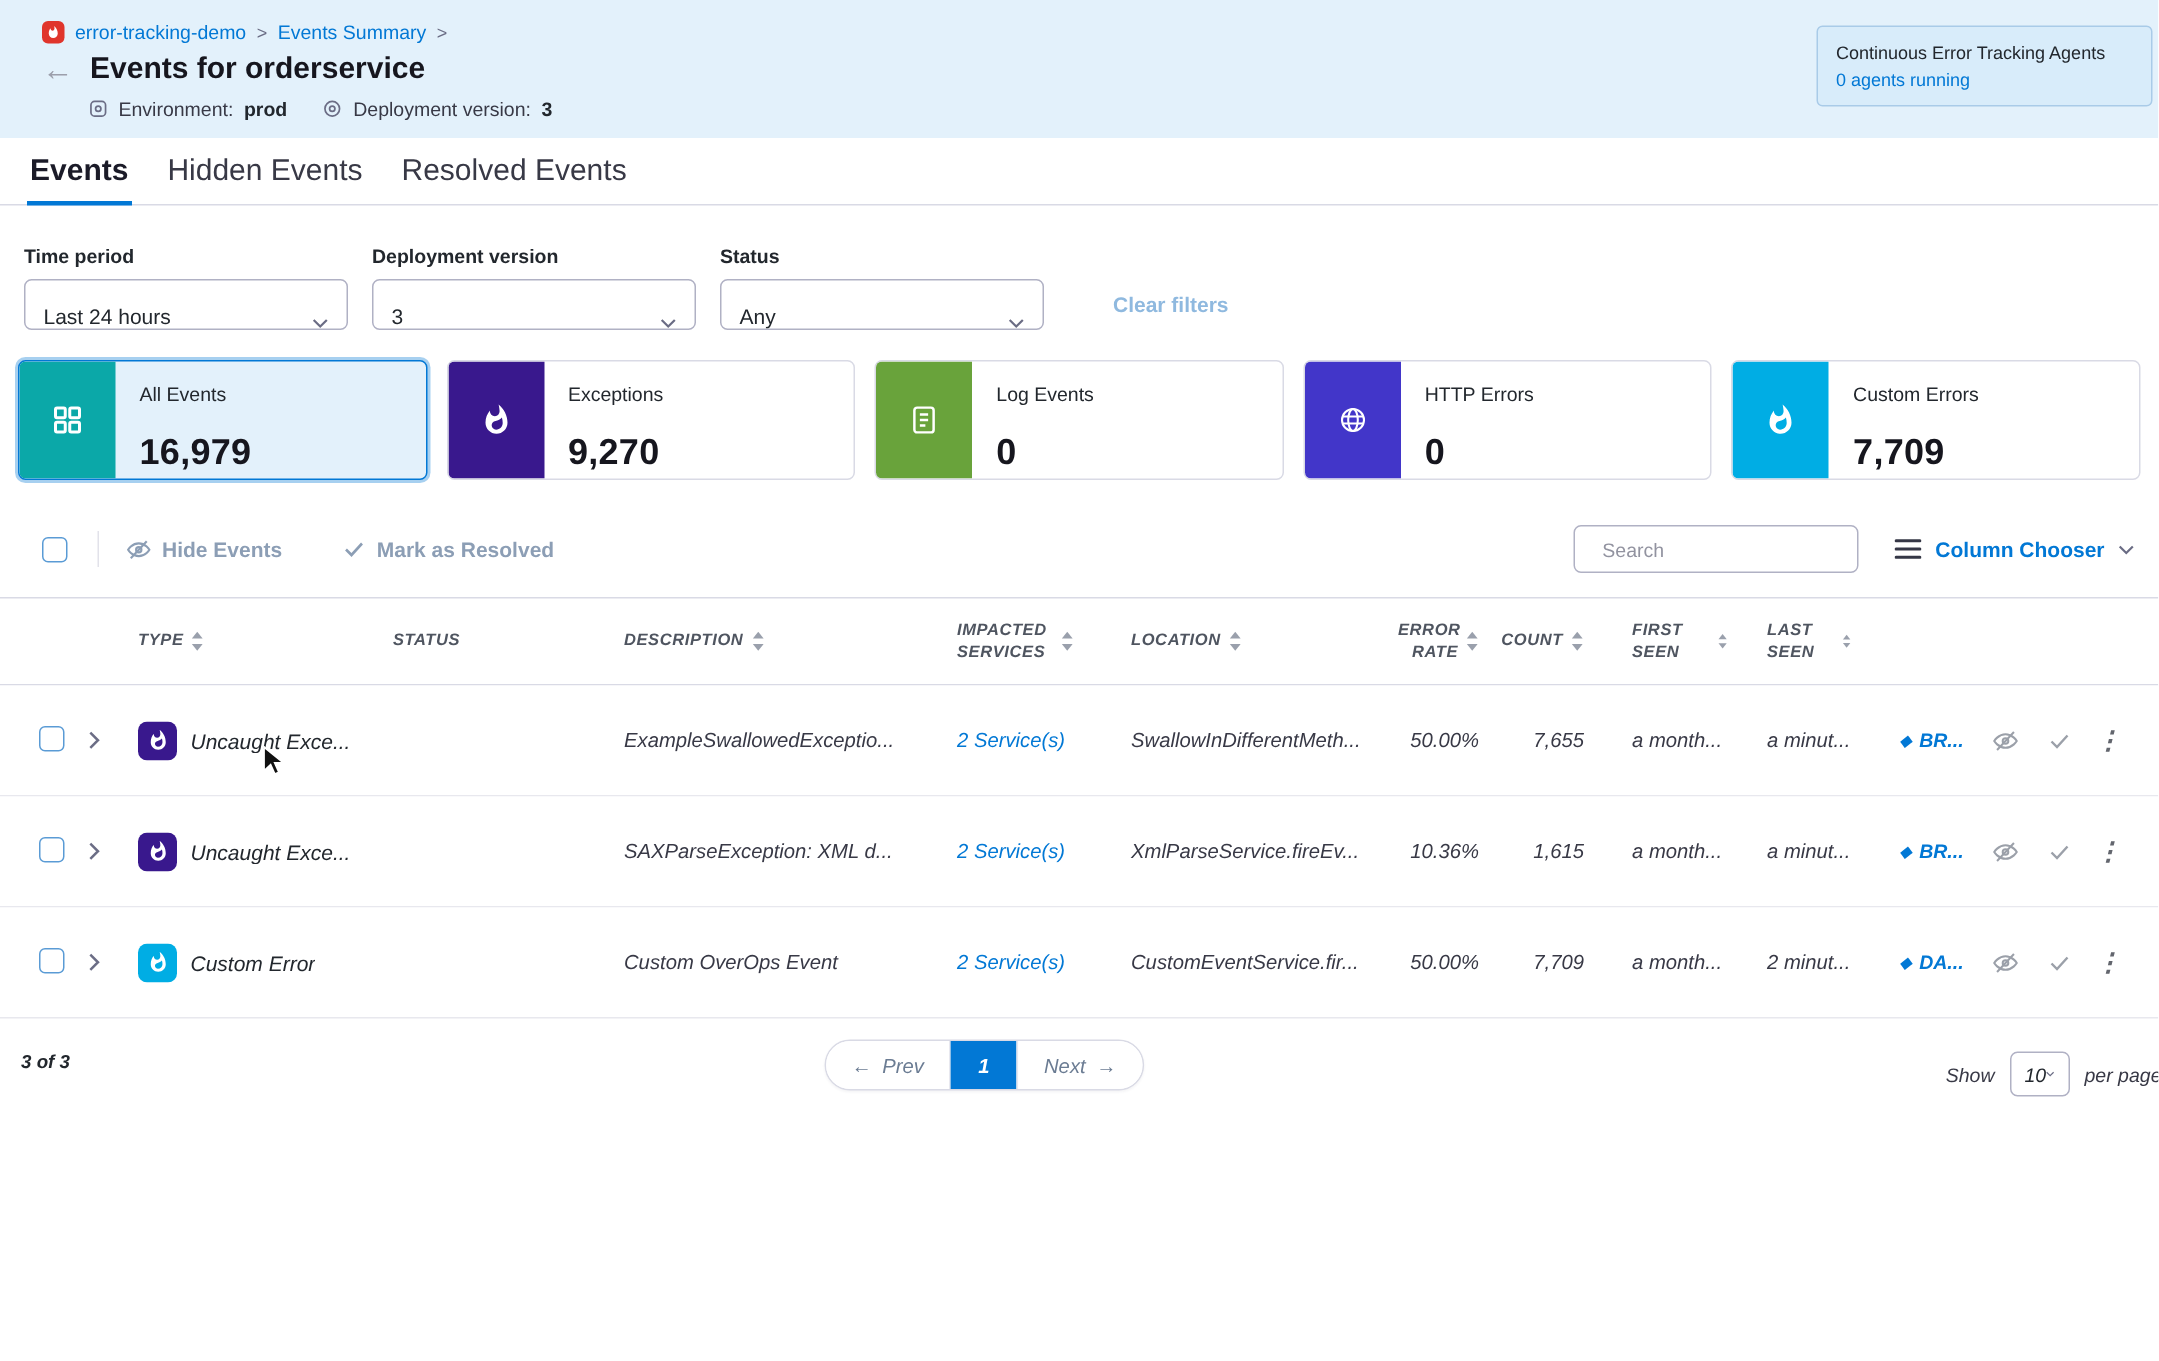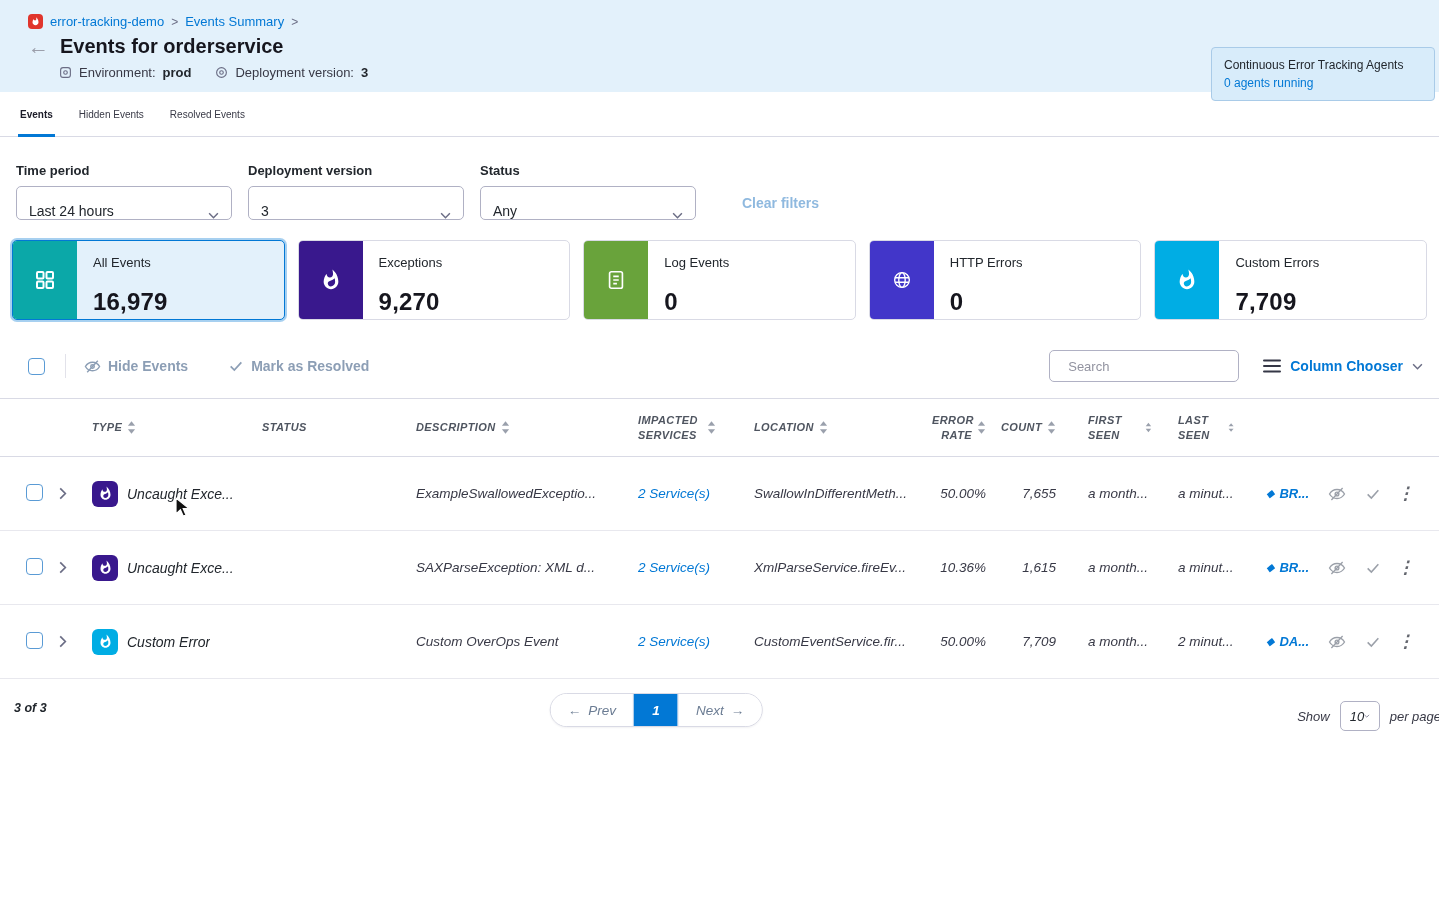--- a/index.html
+++ b/index.html
@@ -12,27 +12,27 @@
   .breadcrumb { display:flex; align-items:center; gap:7px; font-size:13px; }
   .breadcrumb a { color:#0278D5; text-decoration:none; cursor:pointer; }
   .crumb-sep { color:#6B6D85; font-size:12px; }
   .module-logo { width:15px; height:15px; border-radius:4px; background:#E0352C; display:inline-flex; align-items:center; justify-content:center; flex:none; }
   .title-row { display:flex; align-items:center; gap:11px; margin-top:6px; }
   .back-arrow { color:#9C9FAB; font-size:21px; line-height:20px; cursor:pointer; }
   .page-title { font-size:20px; font-weight:700; color:#16161E; }
   .meta-row { display:flex; align-items:center; gap:7px; margin-left:31px; margin-top:7px; font-size:13px; color:#383946; }
   .meta-row b { color:#22272D; }
   .meta-gap { width:10px; }
-  .agents-box { position:absolute; right:4px; top:17px; width:224px; background:#D8ECFA; border:1px solid #A9CBE8; border-radius:4px; padding:9px 12px; font-size:12px; line-height:1.35;margin-top:30px; }
+  .agents-box { position:absolute; right:4px; top:17px; width:224px; background:#D8ECFA; border:1px solid #A9CBE8; border-radius:4px; padding:9px 12px; font-size:12px; line-height:1.35; }
   .agents-box .ab-title { color:#22272D; }
   .agents-box a { color:#0278D5; text-decoration:none; cursor:pointer; display:inline-block; margin-top:2px; }
 
   
   .tabs { display:flex; gap:22px; align-items:stretch; height:45px; padding-left:18px; border-bottom:1px solid #D9DAE5; background:#fff; }
-  .tab { position:relative; display:flex; align-items:center; font-size:10px; color:#383946; padding:0 2px; cursor:pointer; }
+  .tab { position:relative; display:flex; align-items:center; font-size:20px; color:#383946; padding:0 2px; cursor:pointer; }
   .tab.active { font-weight:700; color:#1B1B28; }
   .tab.active::after { content:""; position:absolute; left:0; right:0; bottom:-1px; height:3px; background:#0278D5; }
 
   
   .filters { display:flex; align-items:flex-end; gap:16px; padding:26px 16px 0 16px; }
   .filter-label { display:block; font-size:13px; font-weight:700; color:#22272D; margin-bottom:8px; }
   .select { width:216px; height:34px; border:1px solid #B0B1C4; border-radius:5px; background:#fff; display:flex; align-items:flex-end; justify-content:space-between; padding:0 12px; font-size:14px; color:#22272D; cursor:pointer; }
   .clear-filters { margin-left:30px; margin-bottom:9px; color:#8FB9DF; font-weight:700; font-size:14px; cursor:pointer; }
 
   

